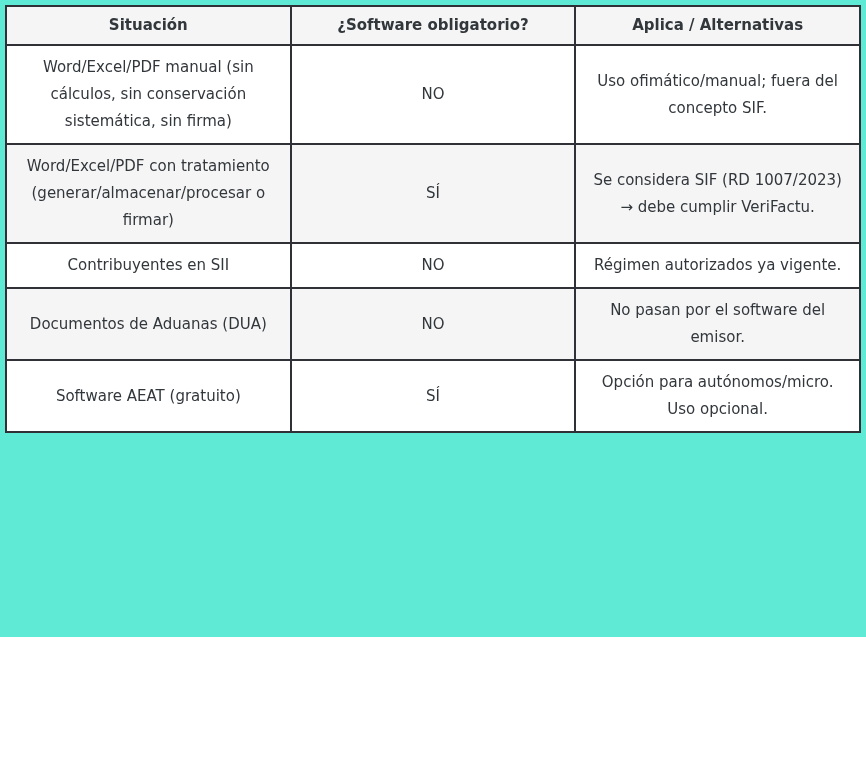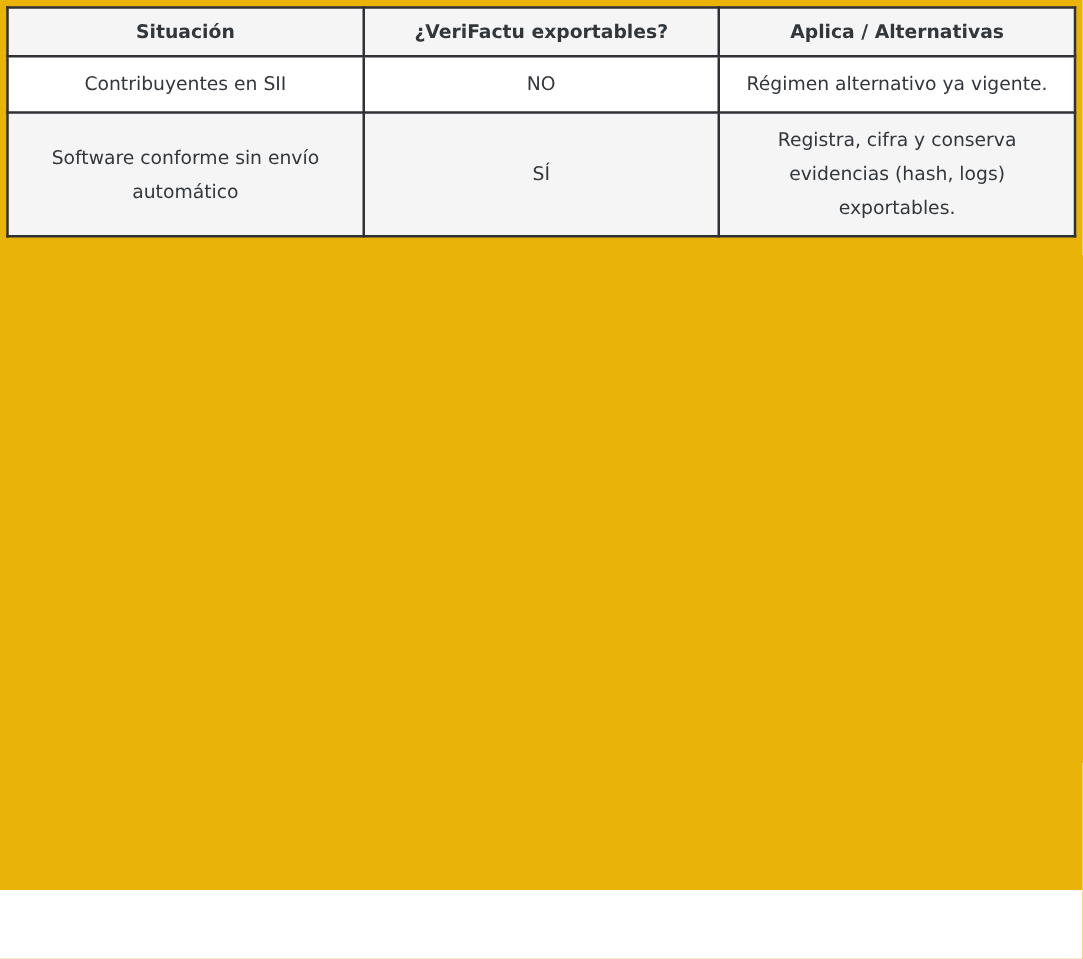--- a/index.html
+++ b/index.html
@@ -2,24 +2,24 @@
 <html><head>
 <meta charset="utf-8">
 <style>
   html, body {
     margin: 0;
     padding: 0;
     background: #ffffff;
   }
   .page {
     width: 866px;
-    height: 712px;
+    height: 637px;
     box-sizing: border-box;
     padding: 5px;
-    background: #eab308;
+    background: #5eead4;
     font-family: "DejaVu Sans", "Liberation Sans", sans-serif;
   }
   table.verifactu {
     width: 100%;
     border-collapse: collapse;
     table-layout: fixed;
     color: #32373c;
     font-size: 15px;
     line-height: 27px;
   }
@@ -44,30 +44,45 @@
   }
 </style>
 </head>
 <body>
 
 <div class="page">
   <table class="verifactu">
     <thead>
       <tr>
         <th>Situación</th>
-        <th>¿VeriFactu exportables?</th>
+        <th>¿Software obligatorio?</th>
         <th>Aplica / Alternativas</th>
       </tr>
     </thead>
     <tbody>
       <tr>
+        <td>Word/Excel/PDF manual (sin cálculos, sin conservación sistemática, sin firma)</td>
+        <td>NO</td>
+        <td>Uso ofimático/manual; fuera del concepto SIF.</td>
+      </tr>
+      <tr>
+        <td>Word/Excel/PDF con tratamiento (generar/almacenar/procesar o firmar)</td>
+        <td>SÍ</td>
+        <td>Se considera SIF (RD 1007/2023) → debe cumplir VeriFactu.</td>
+      </tr>
+      <tr>
         <td>Contribuyentes en SII</td>
         <td>NO</td>
-        <td>Régimen alternativo ya vigente.</td>
+        <td>Régimen autorizados ya vigente.</td>
       </tr>
       <tr>
-        <td>Software conforme sin envío automático</td>
+        <td>Documentos de Aduanas (DUA)</td>
+        <td>NO</td>
+        <td>No pasan por el software del emisor.</td>
+      </tr>
+      <tr>
+        <td>Software AEAT (gratuito)</td>
         <td>SÍ</td>
-        <td>Registra, cifra y conserva evidencias (hash, logs) exportables.</td>
+        <td>Opción para autónomos/micro. Uso opcional.</td>
       </tr>
     </tbody>
   </table>
 </div>
 
 </body></html>

